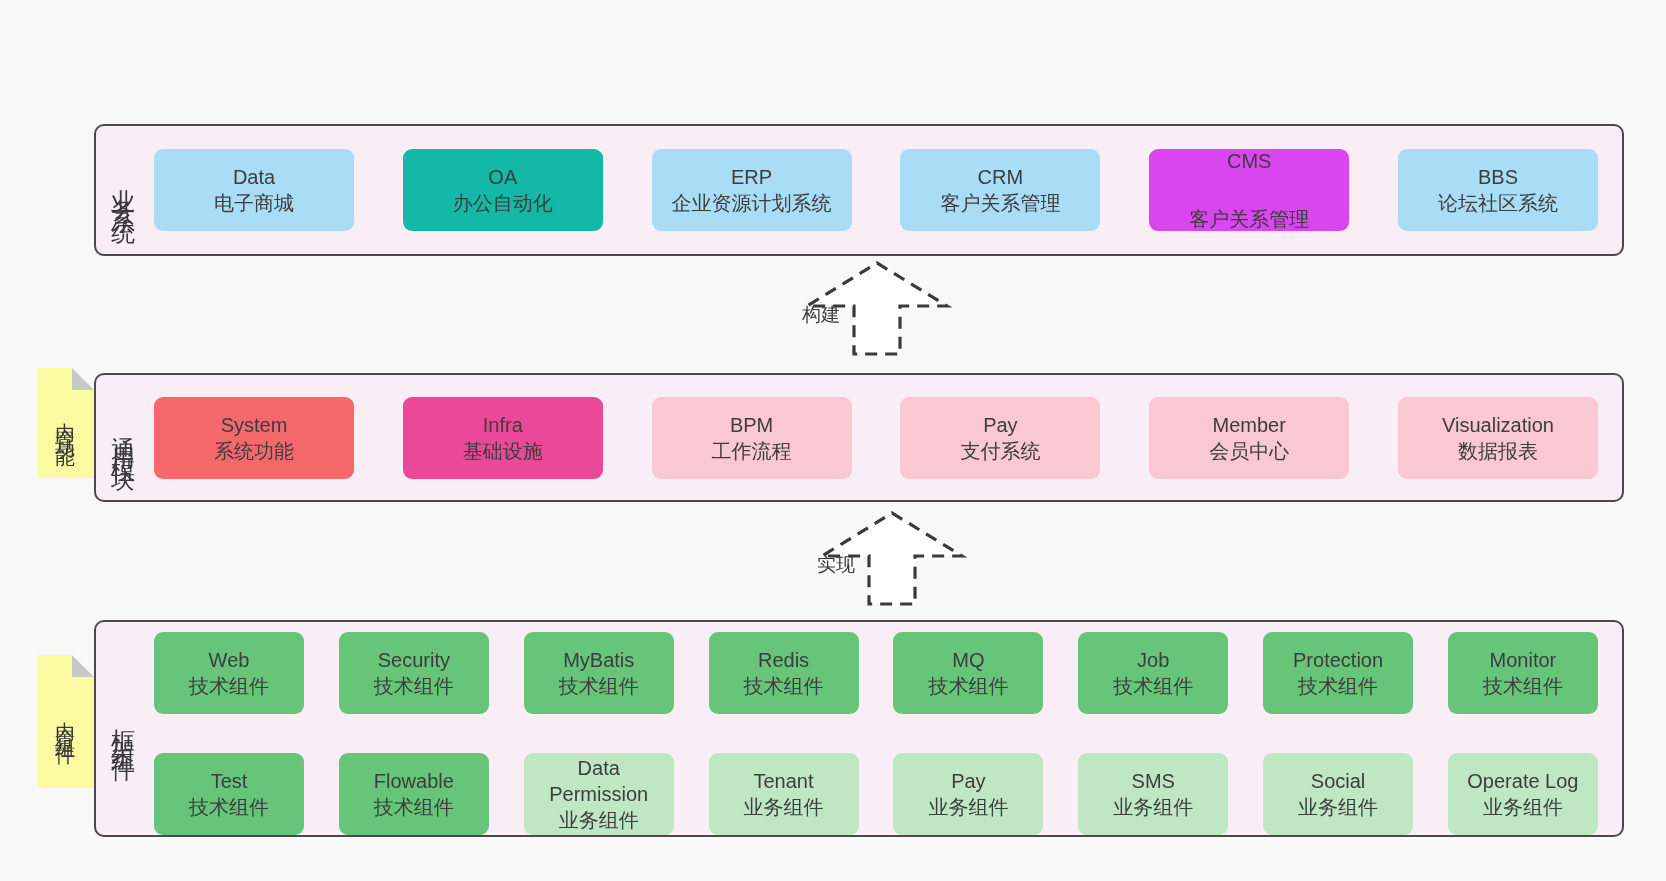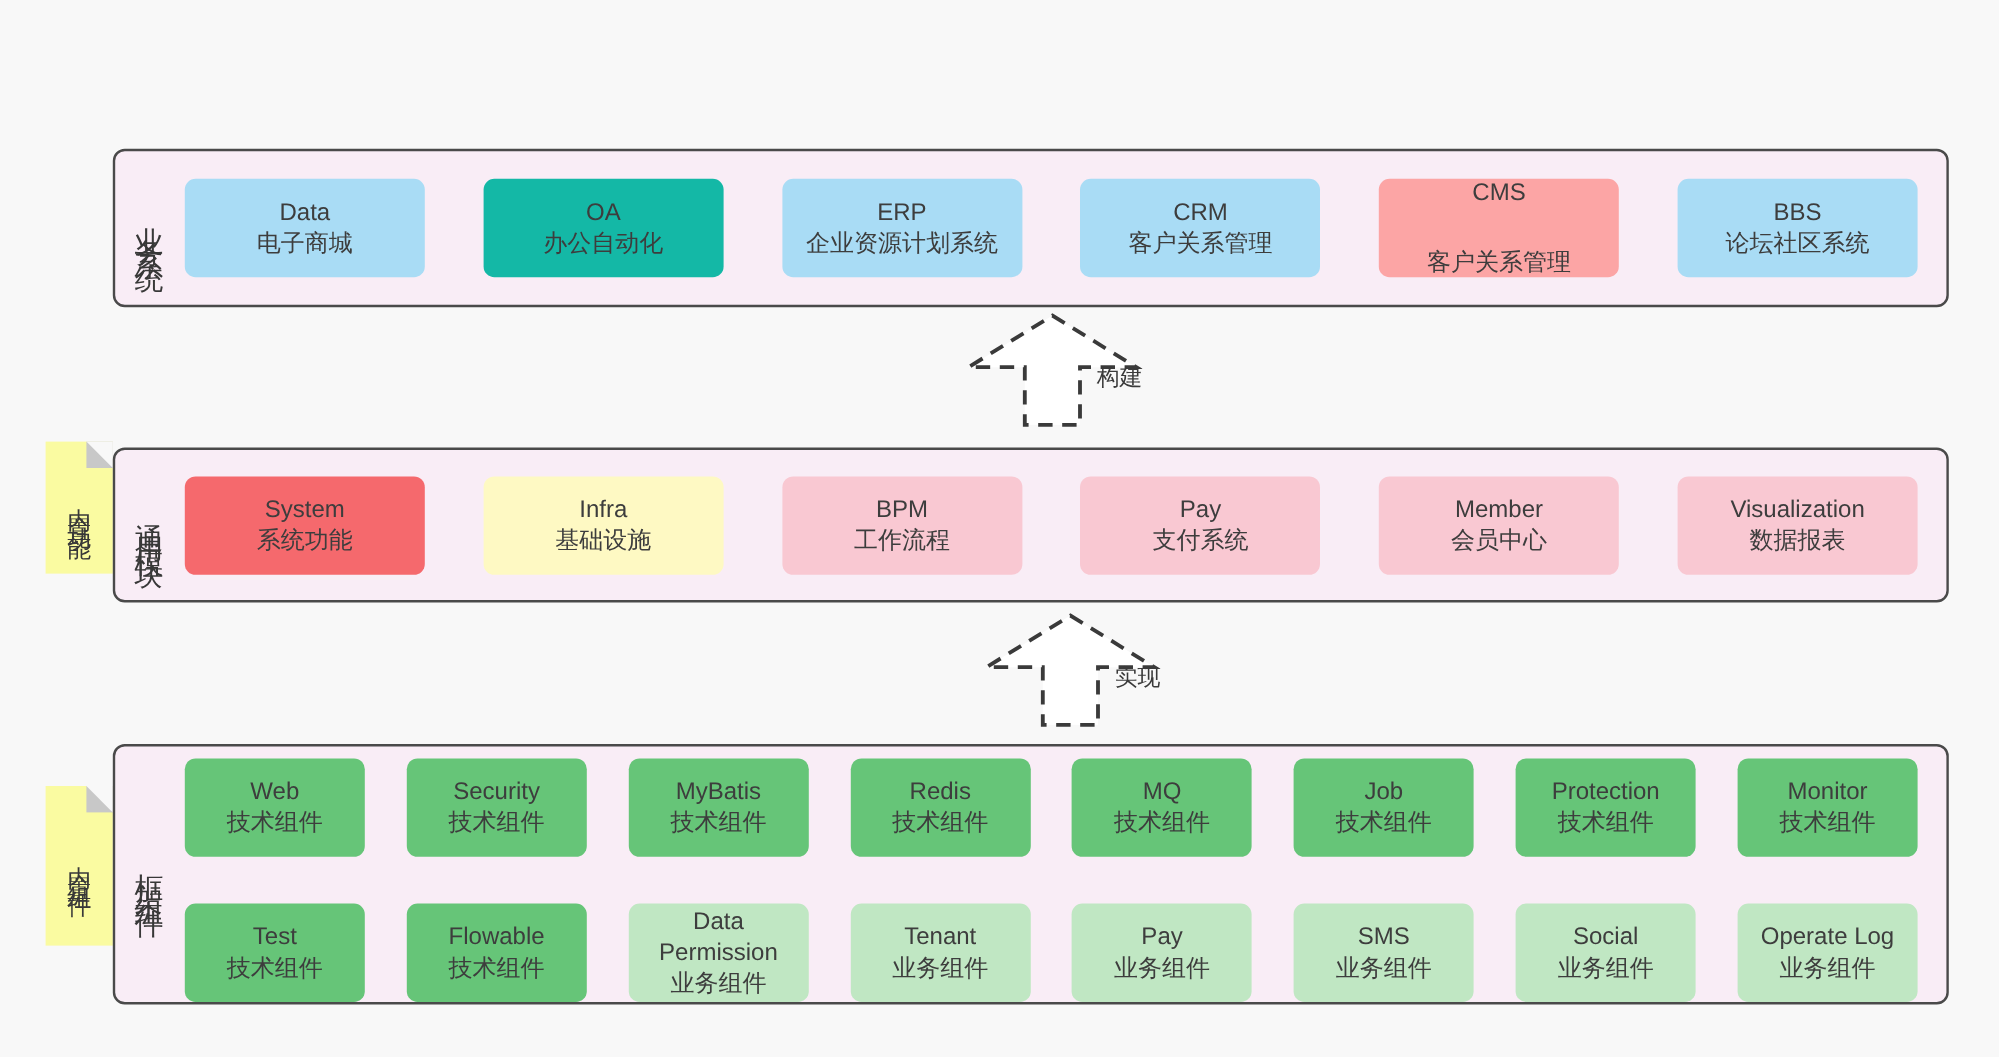--- a/index.html
+++ b/index.html
@@ -69,21 +69,21 @@
     border-color:#f8f8f8 #f8f8f8 #c8c8c8 #c8c8c8;
   }
   .arrow{
     position:absolute;width:150px;height:100px;z-index:3;
   }
   #arrow-build{left:802px;top:260px;}
   #arrow-implement{left:817px;top:510px;}
   .arrow svg{position:absolute;left:0;top:0;}
   .arrow-label{
     position:absolute;left:0;right:0;top:42px;
-    text-align:right;
+    text-align:left;
     font-size:19px;color:#3a3a3a;
   }
 </style>
 </head>
 <body>
 
 <div class="sticky" id="sticky-modules">
   <span class="fold"></span>
   <span>内置功能</span>
 </div>
@@ -104,21 +104,21 @@
         <div class="box-desc">办公自动化</div>
       </div>
       <div class="box" style="background: rgb(169, 220, 245);">
         <div class="box-name">ERP</div>
         <div class="box-desc">企业资源计划系统</div>
       </div>
       <div class="box" style="background: rgb(169, 220, 245);">
         <div class="box-name">CRM</div>
         <div class="box-desc">客户关系管理</div>
       </div>
-      <div class="box" style="background: #fca5a5; gap: 32px;">
+      <div class="box" style="background: #d946ef; gap: 32px;">
         <div class="box-name">CMS</div>
         <div class="box-desc">客户关系管理</div>
       </div>
       <div class="box" style="background: rgb(169, 220, 245);">
         <div class="box-name">BBS</div>
         <div class="box-desc">论坛社区系统</div>
       </div>
     </div>
 </div>
 
@@ -129,21 +129,21 @@
   <div class="arrow-label">构建</div>
 </div>
 
 <div class="layer" id="layer-modules">
   <div class="layer-label">通用模块</div>
   <div class="boxes">
       <div class="box" style="background: rgb(245, 105, 109);">
         <div class="box-name">System</div>
         <div class="box-desc">系统功能</div>
       </div>
-      <div class="box" style="background: #fef9c3;">
+      <div class="box" style="background: #ec4899;">
         <div class="box-name">Infra</div>
         <div class="box-desc">基础设施</div>
       </div>
       <div class="box" style="background: rgb(249, 200, 210);">
         <div class="box-name">BPM</div>
         <div class="box-desc">工作流程</div>
       </div>
       <div class="box" style="background: rgb(249, 200, 210);">
         <div class="box-name">Pay</div>
         <div class="box-desc">支付系统</div>

